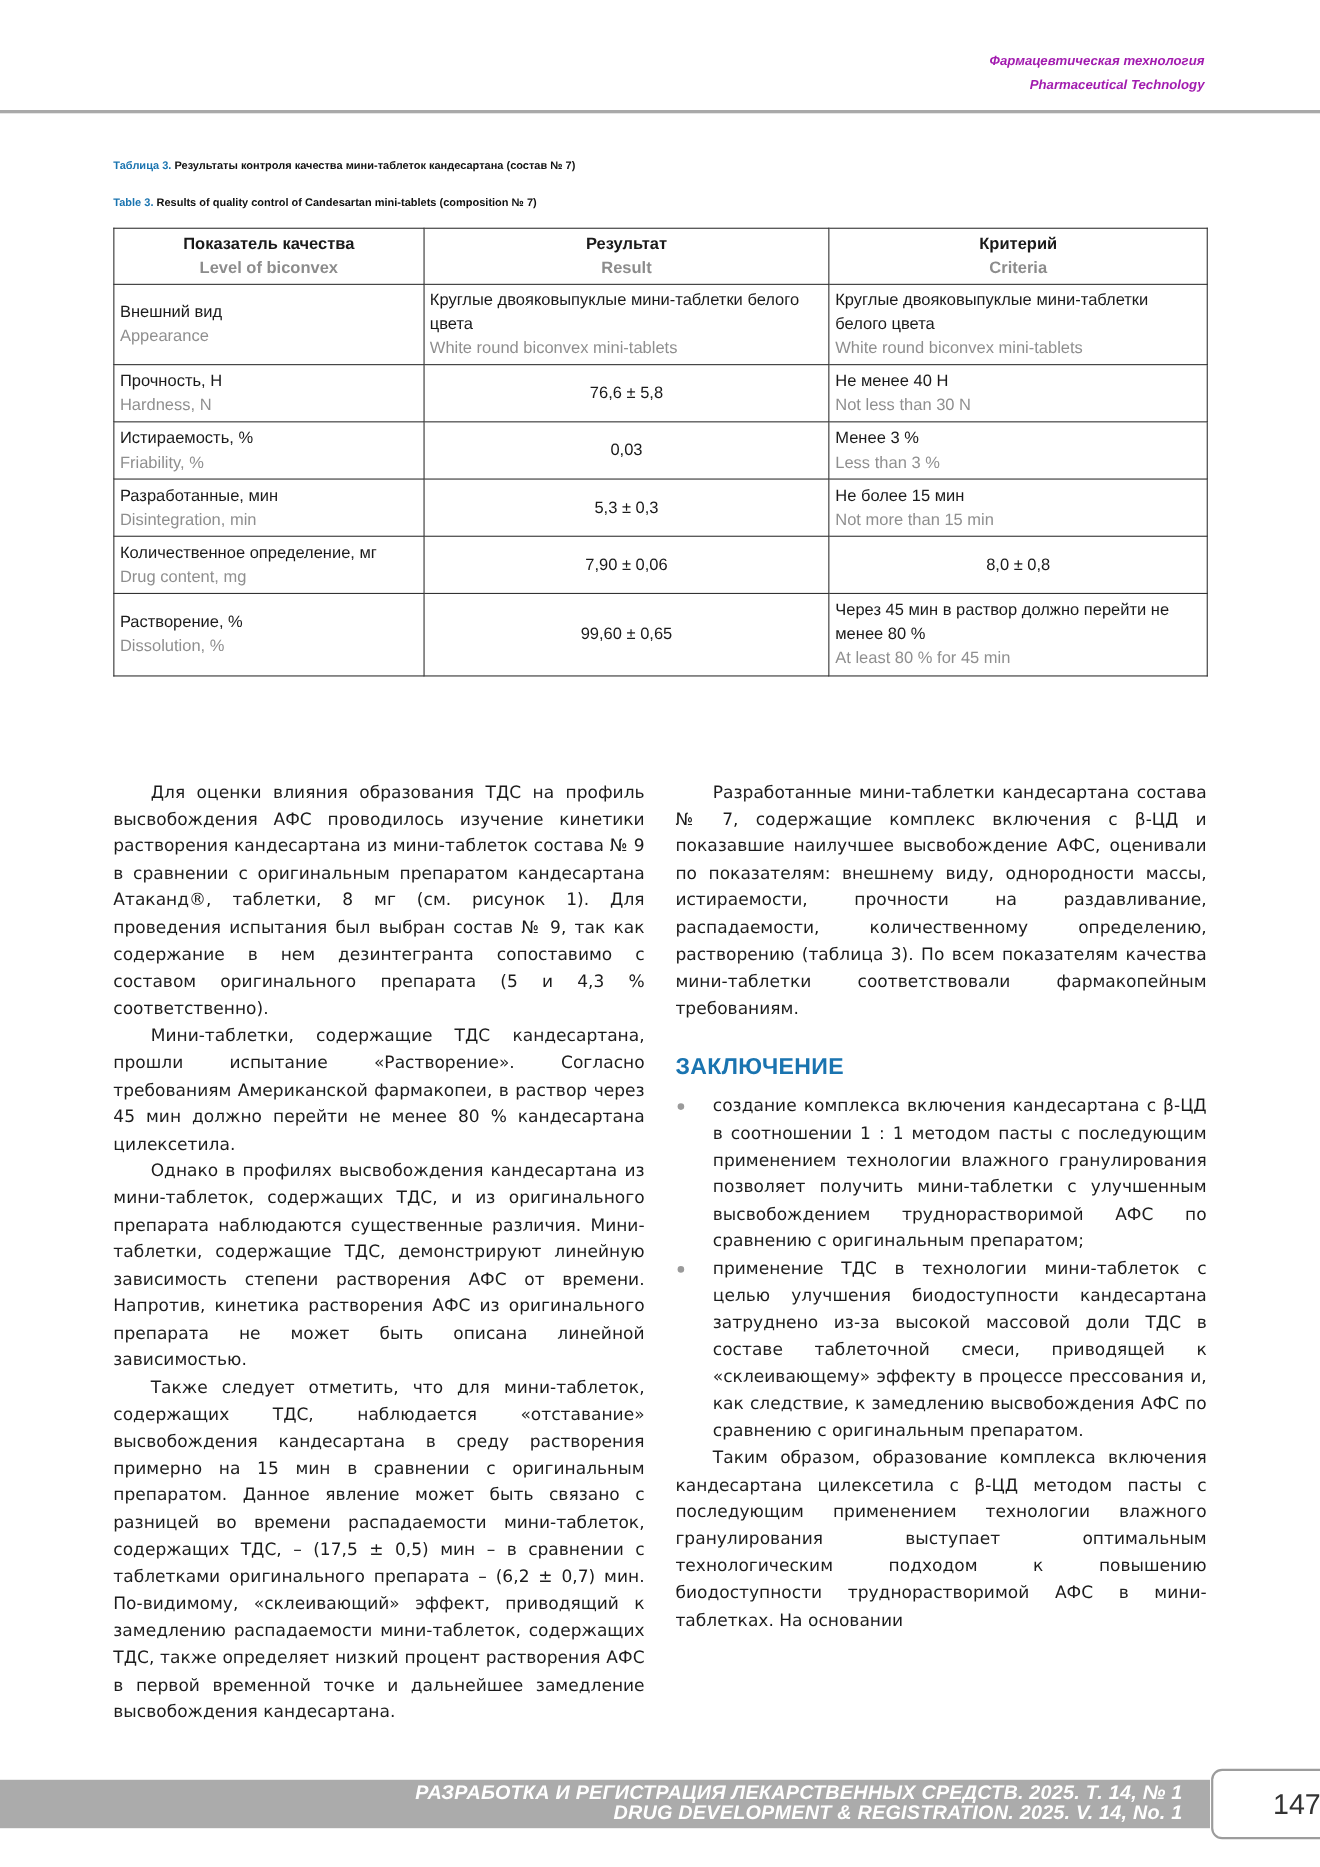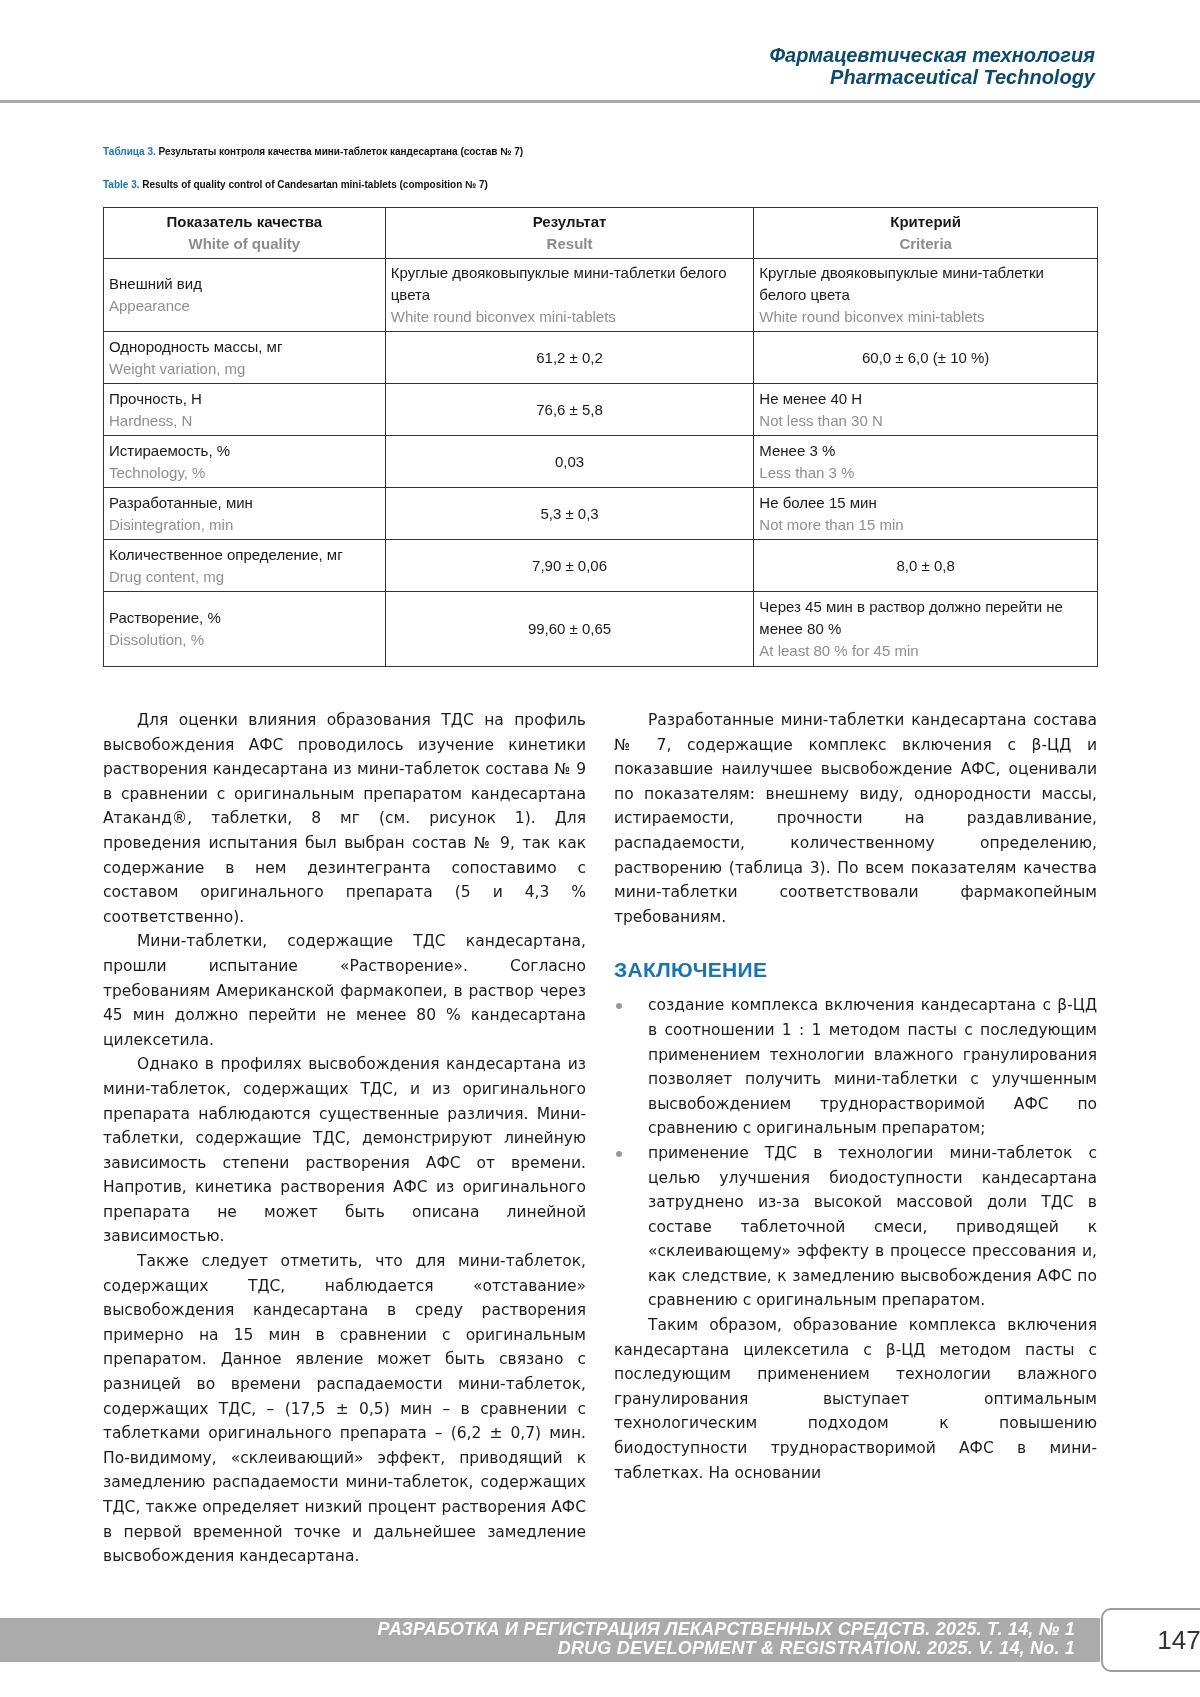--- a/index.html
+++ b/index.html
@@ -3,21 +3,21 @@
 <meta charset="utf-8">
 <style>
   html, body { margin: 0; padding: 0; background: #ffffff; }
   body {
     width: 1200px; height: 1697px; position: relative; overflow: hidden;
     font-family: "DejaVu Sans", sans-serif; color: #1a1a1a;
   }
   .header {
     position: absolute; top: 44px; right: 105px; text-align: right;
     font-family: "Liberation Sans", sans-serif; font-style: italic; font-weight: bold;
-    font-size: 20px; line-height: 22px; color: #0c4a6e;
+    font-size: 12px; line-height: 22px; color: #a21caf;
   }
   .header-rule {
     position: absolute; left: 0; right: 0; top: 100px; height: 3px; background: #a9a9a9;
   }
   .caption {
     position: absolute; left: 103px; font-family: "Liberation Sans", sans-serif;
     font-weight: bold; font-size: 10px; color: #111; white-space: nowrap;
   }
   .caption .lbl { color: #1a74b0; }
   #cap-ru { top: 146px; }
@@ -92,21 +92,21 @@
 <table class="qc">
   <colgroup>
       <col class="c1">
       <col class="c2">
       <col class="c3">
     </colgroup>
   <thead>
     <tr>
       <th>
         <div>Показатель качества</div>
-        <div class="en">White of quality</div>
+        <div class="en">Level of biconvex</div>
       </th>
       <th>
         <div>Результат</div>
         <div class="en">Result</div>
       </th>
       <th>
         <div>Критерий</div>
         <div class="en">Criteria</div>
       </th>
     </tr>
@@ -121,41 +121,33 @@
         <span class="ru">Круглые двояковыпуклые мини-таблетки белого цвета</span>
         <span class="en">White round biconvex mini-tablets</span>
       </td>
       <td>
         <span class="ru">Круглые двояковыпуклые мини-таблетки белого цвета</span>
         <span class="en">White round biconvex mini-tablets</span>
       </td>
     </tr>
     <tr class="r-std">
       <td>
-        <span class="ru">Однородность массы, мг</span>
-        <span class="en">Weight variation, mg</span>
-      </td>
-      <td class="center">61,2 ± 0,2</td>
-      <td class="center">60,0 ± 6,0 (± 10 %)</td>
-    </tr>
-    <tr class="r-std">
-      <td>
         <span class="ru">Прочность, Н</span>
         <span class="en">Hardness, N</span>
       </td>
       <td class="center">76,6 ± 5,8</td>
       <td>
         <span class="ru">Не менее 40 Н</span>
         <span class="en">Not less than 30 N</span>
       </td>
     </tr>
     <tr class="r-std">
       <td>
         <span class="ru">Истираемость, %</span>
-        <span class="en">Technology, %</span>
+        <span class="en">Friability, %</span>
       </td>
       <td class="center">0,03</td>
       <td>
         <span class="ru">Менее 3 %</span>
         <span class="en">Less than 3 %</span>
       </td>
     </tr>
     <tr class="r-std">
       <td>
         <span class="ru">Разработанные, мин</span>

